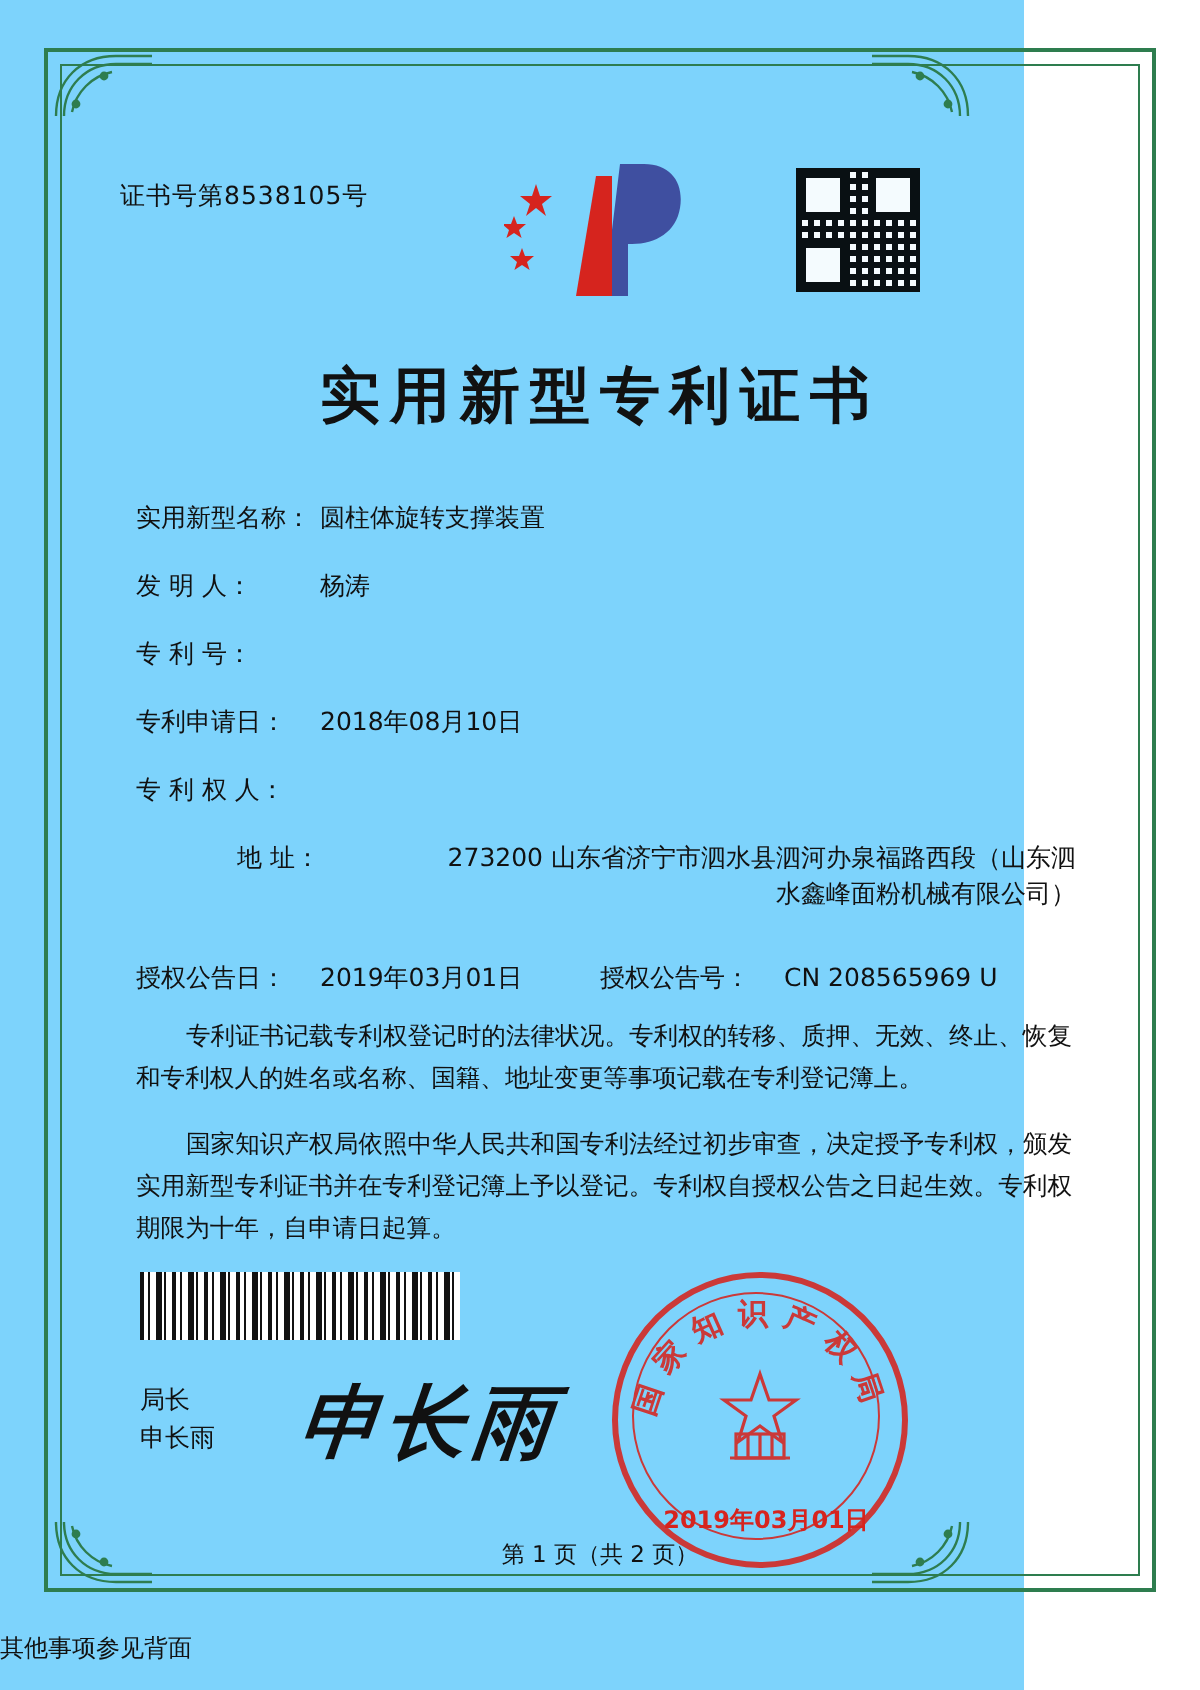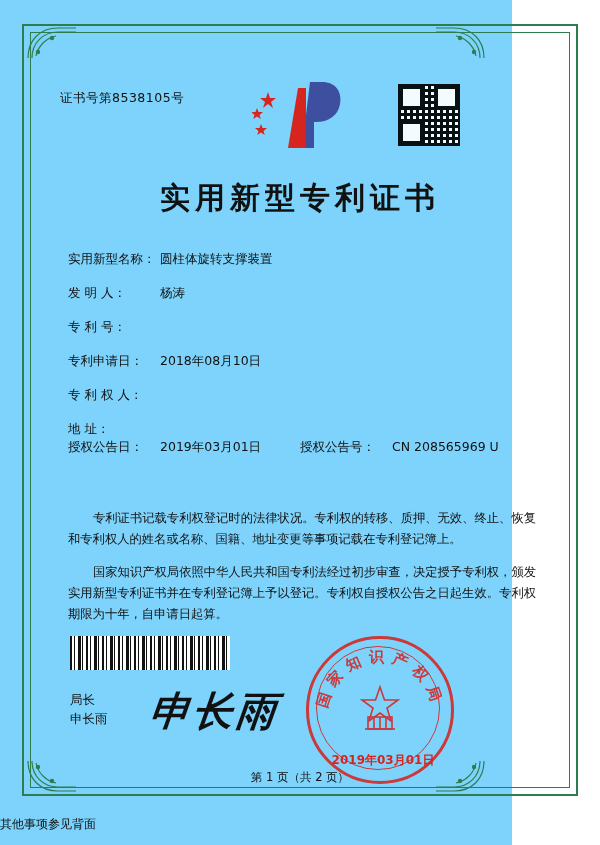--- a/index.html
+++ b/index.html
@@ -128,21 +128,21 @@
   .field .lbl {
     width: 92px;
     flex: 0 0 92px;
     letter-spacing: 0;
     white-space: nowrap;
   }
   .field .val {
     flex: 1;
     white-space: pre-line;
   }
-  .field.addr { margin-bottom: 0; }
+  .field.addr { margin-bottom: 24px; text-align: right; }
 
   .grant-row {
     display: flex;
     margin-bottom: 14px;
     line-height: 18px;
     font-size: 12.5px;
     justify-content: space-between;
   }
   .grant-row .lbl { width: 92px; flex: 0 0 92px; }
   .grant-row .val { width: 140px; }
@@ -354,20 +354,22 @@
       <span class="lbl">专利申请日：</span>
       <span class="val">2018年08月10日</span>
     </div>
 
     <div class="field">
       <span class="lbl">专 利 权 人：</span>
     </div>
 
     <div class="field addr">
       <span class="lbl">地        址：</span>
+      <span class="val">273200 山东省济宁市泗水县泗河办泉福路西段（山东泗
+水鑫峰面粉机械有限公司）</span>
     </div>
 
     <div class="grant-row">
       <span class="lbl">授权公告日：</span>
       <span class="val">2019年03月01日</span>
       <span class="lbl2">授权公告号：</span>
       <span class="val2">CN 208565969 U</span>
     </div>
 
   </div>

